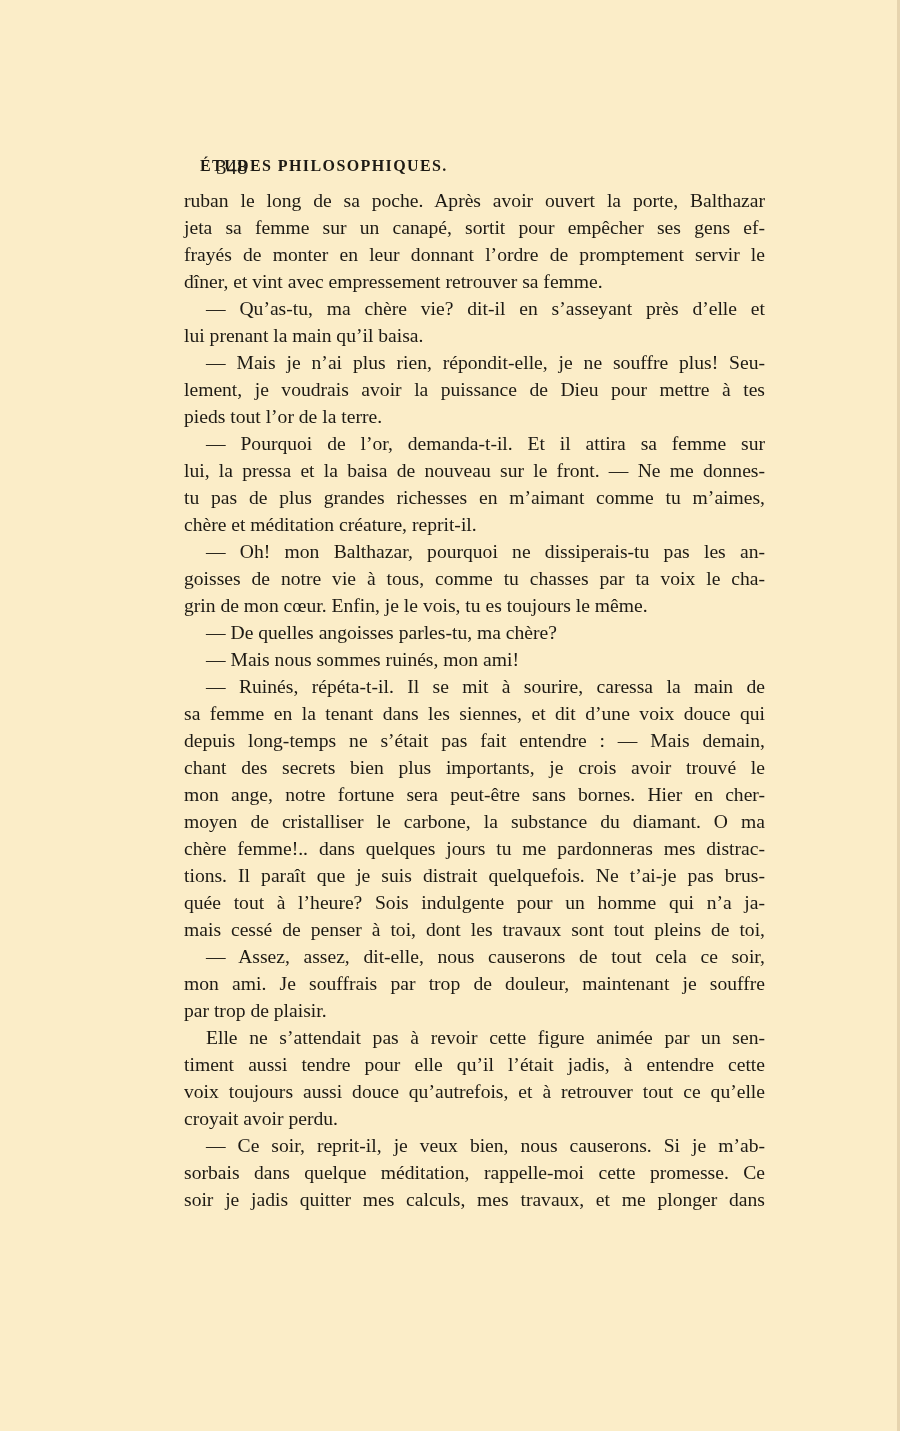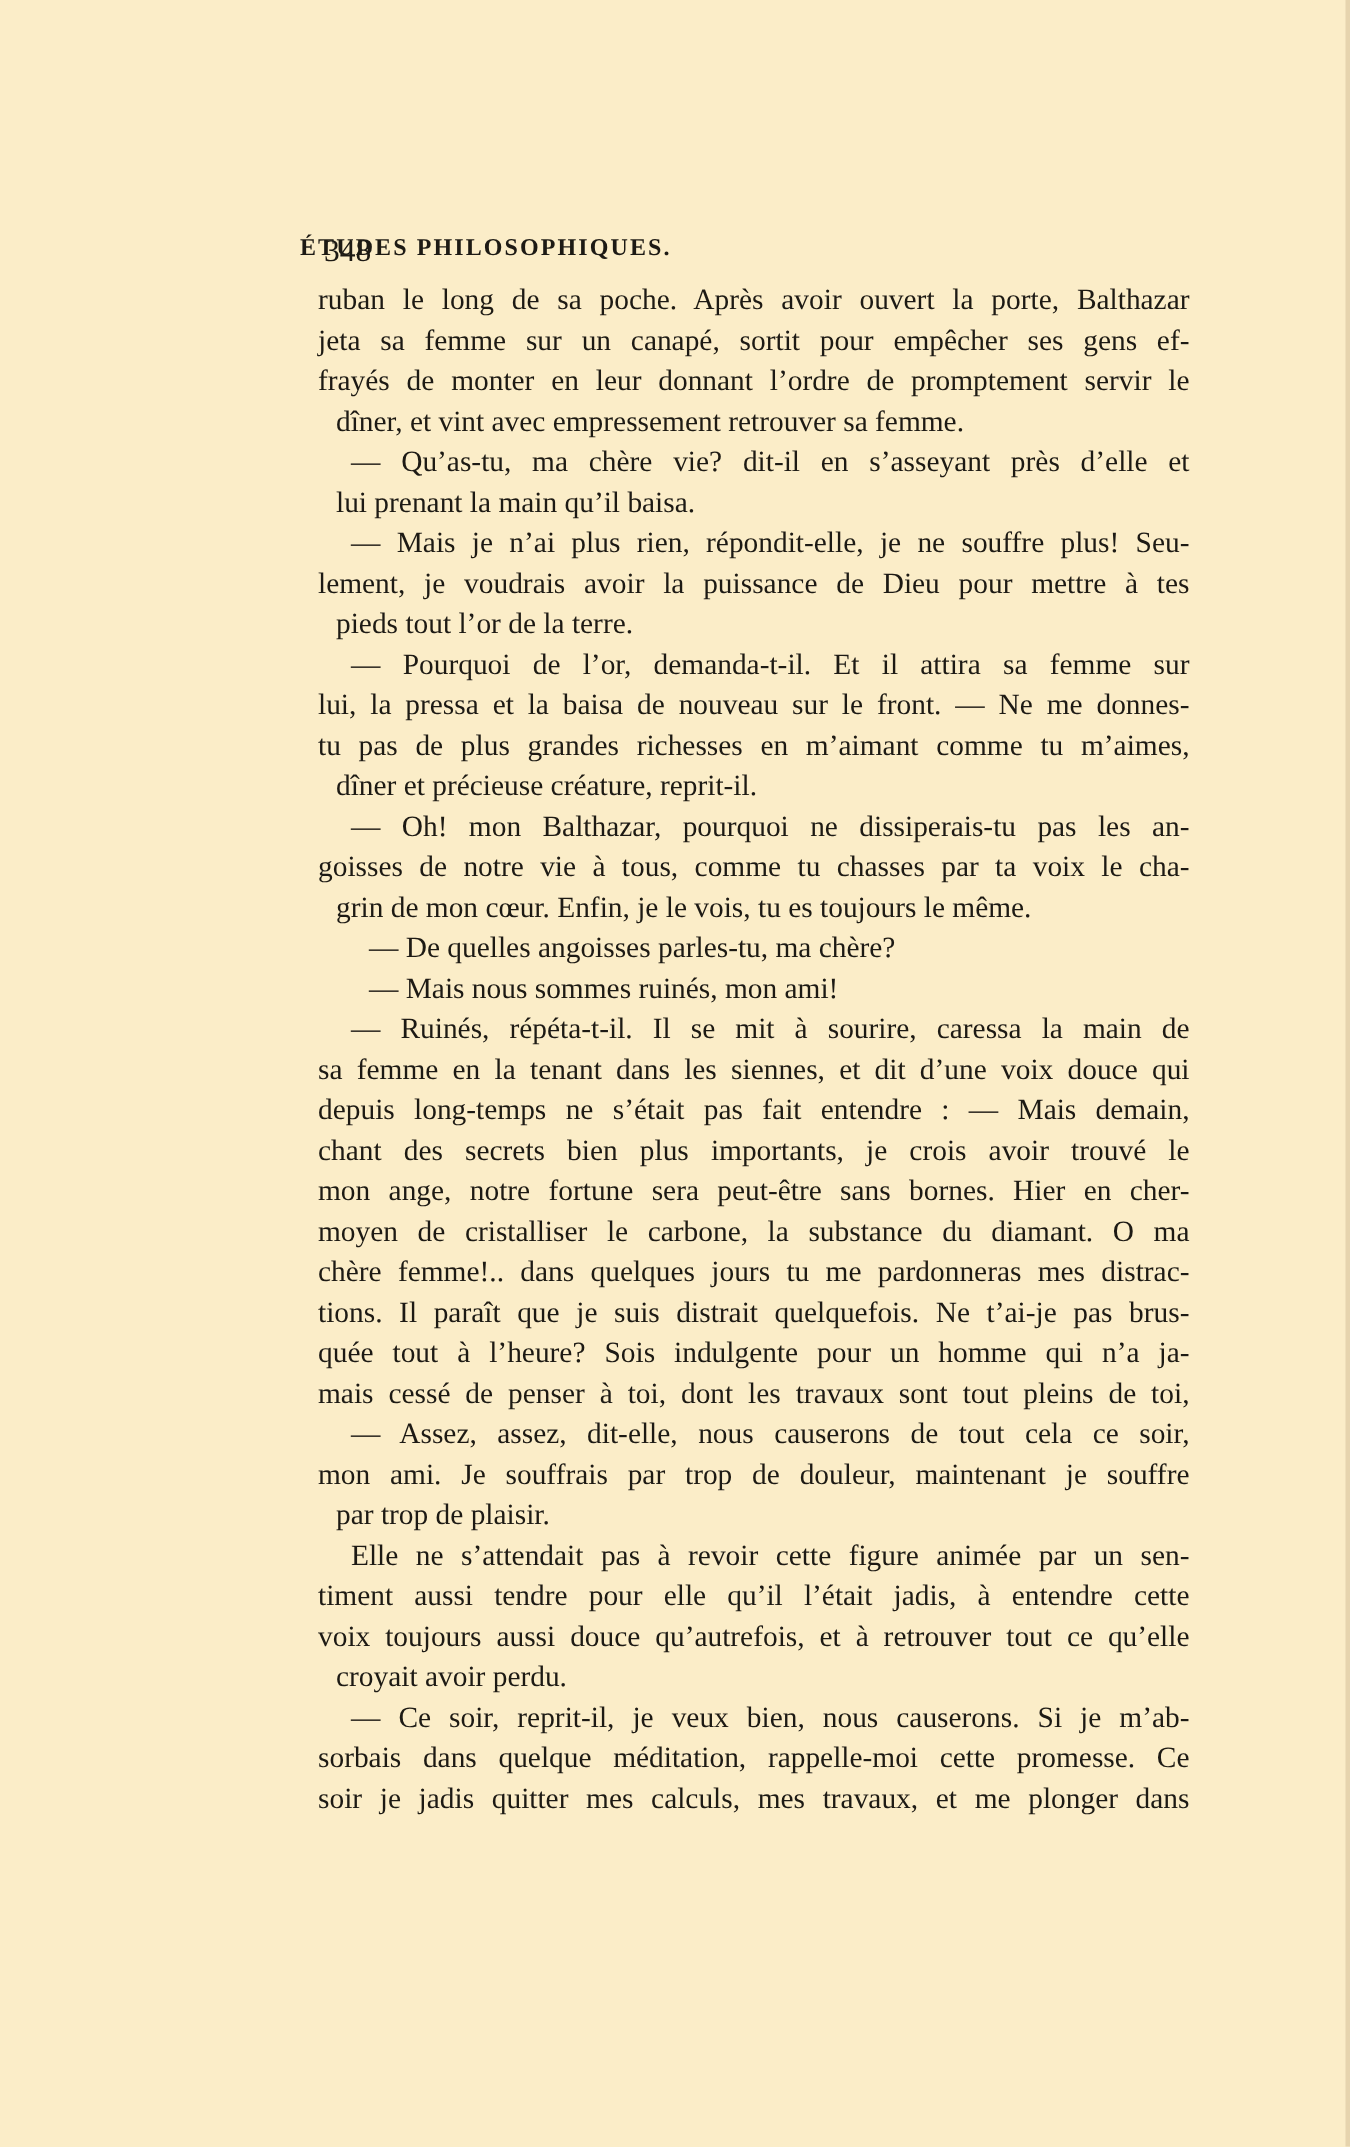--- a/index.html
+++ b/index.html
@@ -3,24 +3,24 @@
 <meta charset="utf-8">
 <style>
   html,body{margin:0;padding:0;}
   body{width:900px;height:1431px;background:#fbedc8;position:relative;overflow:hidden;
        font-family:"Liberation Serif","DejaVu Serif",serif;color:#1d1a14;}
   .edge{position:absolute;right:0;top:0;width:3px;height:1431px;background:#e6d4ae;}
   .header{position:absolute;left:200px;top:155px;width:582px;height:30px;}
   .pageno{position:absolute;left:16px;top:0;font-size:21px;}
   .running{position:absolute;left:0;width:582px;top:2px;font-size:16px;
            letter-spacing:1.4px;font-weight:bold;}
-  .body{position:absolute;left:212px;top:187px;width:581px;}
+  .body{position:absolute;left:184px;top:187px;width:581px;}
   .line{height:27px;line-height:27px;font-size:19.6px;white-space:nowrap;
         text-align:justify;text-align-last:justify;}
-  .line.last{text-align-last:left;margin-left:12px;}
+  .line.last{text-align-last:left;}
   .line.indent{padding-left:22px;}
 </style>
 </head>
 <body>
 
 <div class="edge"></div>
 
 <div class="header">
   <span class="pageno">348</span>
   <div class="running">ÉTUDES PHILOSOPHIQUES.</div>
@@ -32,21 +32,21 @@
     <div class="line">frayés de monter en leur donnant l’ordre de promptement servir le</div>
     <div class="line last">dîner, et vint avec empressement retrouver sa femme.</div>
     <div class="line indent">— Qu’as-tu, ma chère vie? dit-il en s’asseyant près d’elle et</div>
     <div class="line last">lui prenant la main qu’il baisa.</div>
     <div class="line indent">— Mais je n’ai plus rien, répondit-elle, je ne souffre plus! Seu-</div>
     <div class="line">lement, je voudrais avoir la puissance de Dieu pour mettre à tes</div>
     <div class="line last">pieds tout l’or de la terre.</div>
     <div class="line indent">— Pourquoi de l’or, demanda-t-il. Et il attira sa femme sur</div>
     <div class="line">lui, la pressa et la baisa de nouveau sur le front. — Ne me donnes-</div>
     <div class="line">tu pas de plus grandes richesses en m’aimant comme tu m’aimes,</div>
-    <div class="line last">dîner et précieuse créature, reprit-il.</div>
+    <div class="line last">chère et méditation créature, reprit-il.</div>
     <div class="line indent">— Oh! mon Balthazar, pourquoi ne dissiperais-tu pas les an-</div>
     <div class="line">goisses de notre vie à tous, comme tu chasses par ta voix le cha-</div>
     <div class="line last">grin de mon cœur. Enfin, je le vois, tu es toujours le même.</div>
     <div class="line indent last">— De quelles angoisses parles-tu, ma chère?</div>
     <div class="line indent last">— Mais nous sommes ruinés, mon ami!</div>
     <div class="line indent">— Ruinés, répéta-t-il. Il se mit à sourire, caressa la main de</div>
     <div class="line">sa femme en la tenant dans les siennes, et dit d’une voix douce qui</div>
     <div class="line">depuis long-temps ne s’était pas fait entendre : — Mais demain,</div>
     <div class="line">chant des secrets bien plus importants, je crois avoir trouvé le</div>
     <div class="line">mon ange, notre fortune sera peut-être sans bornes. Hier en cher-</div>

